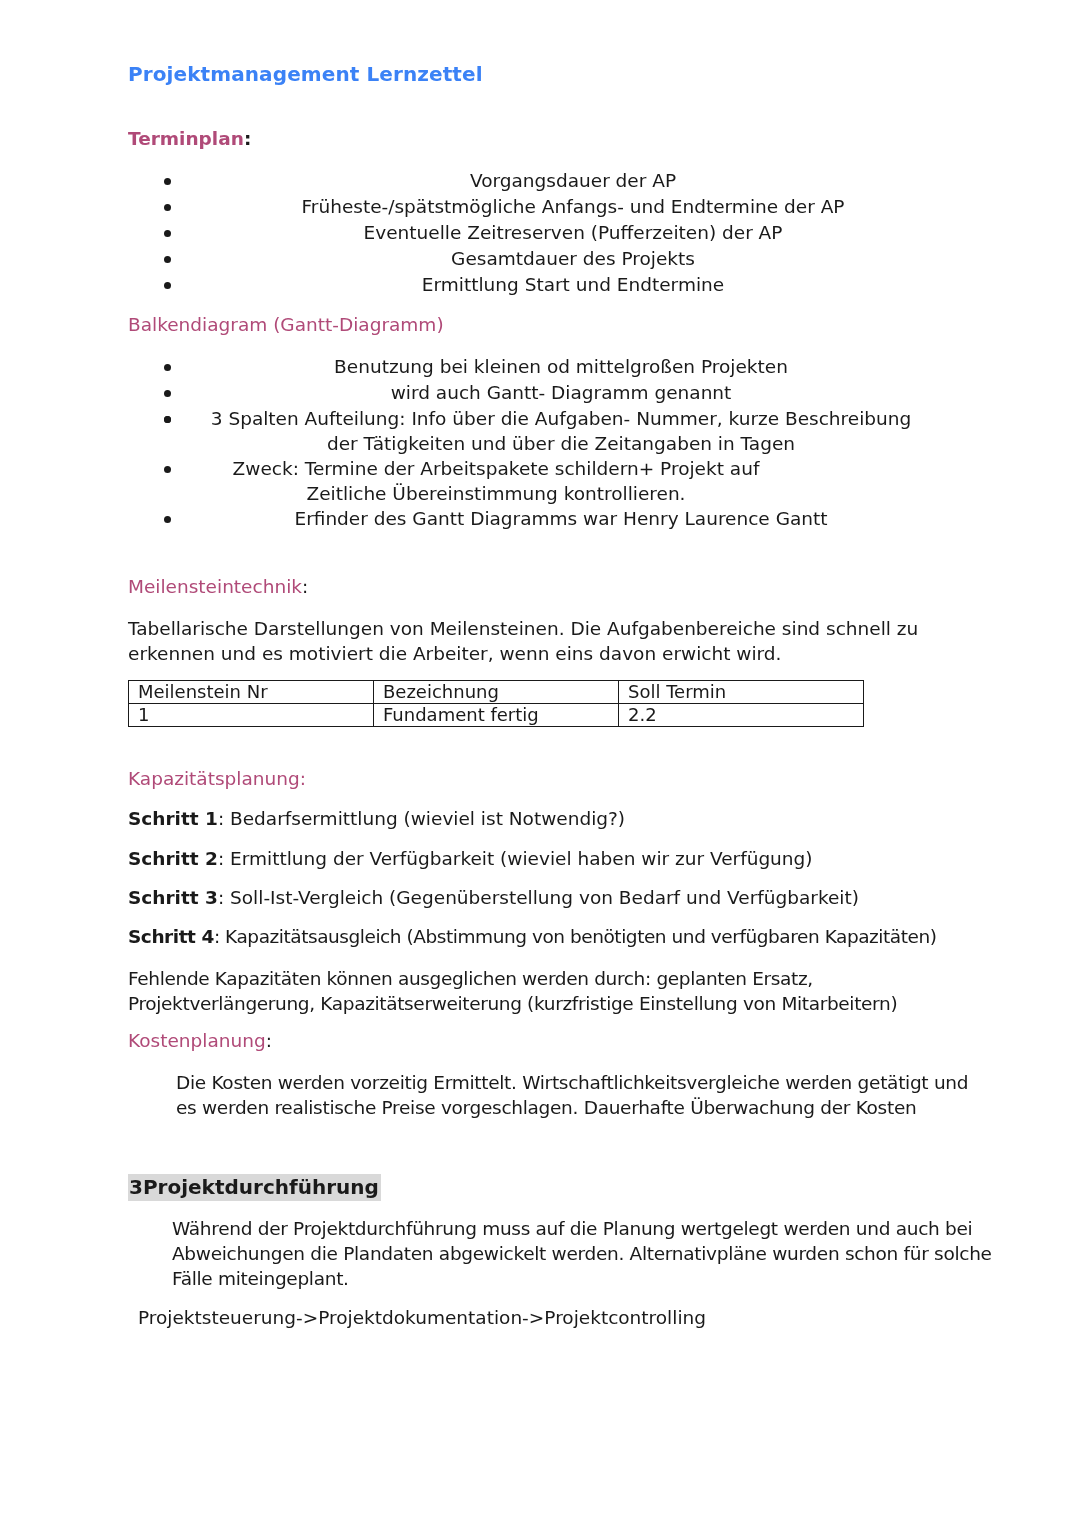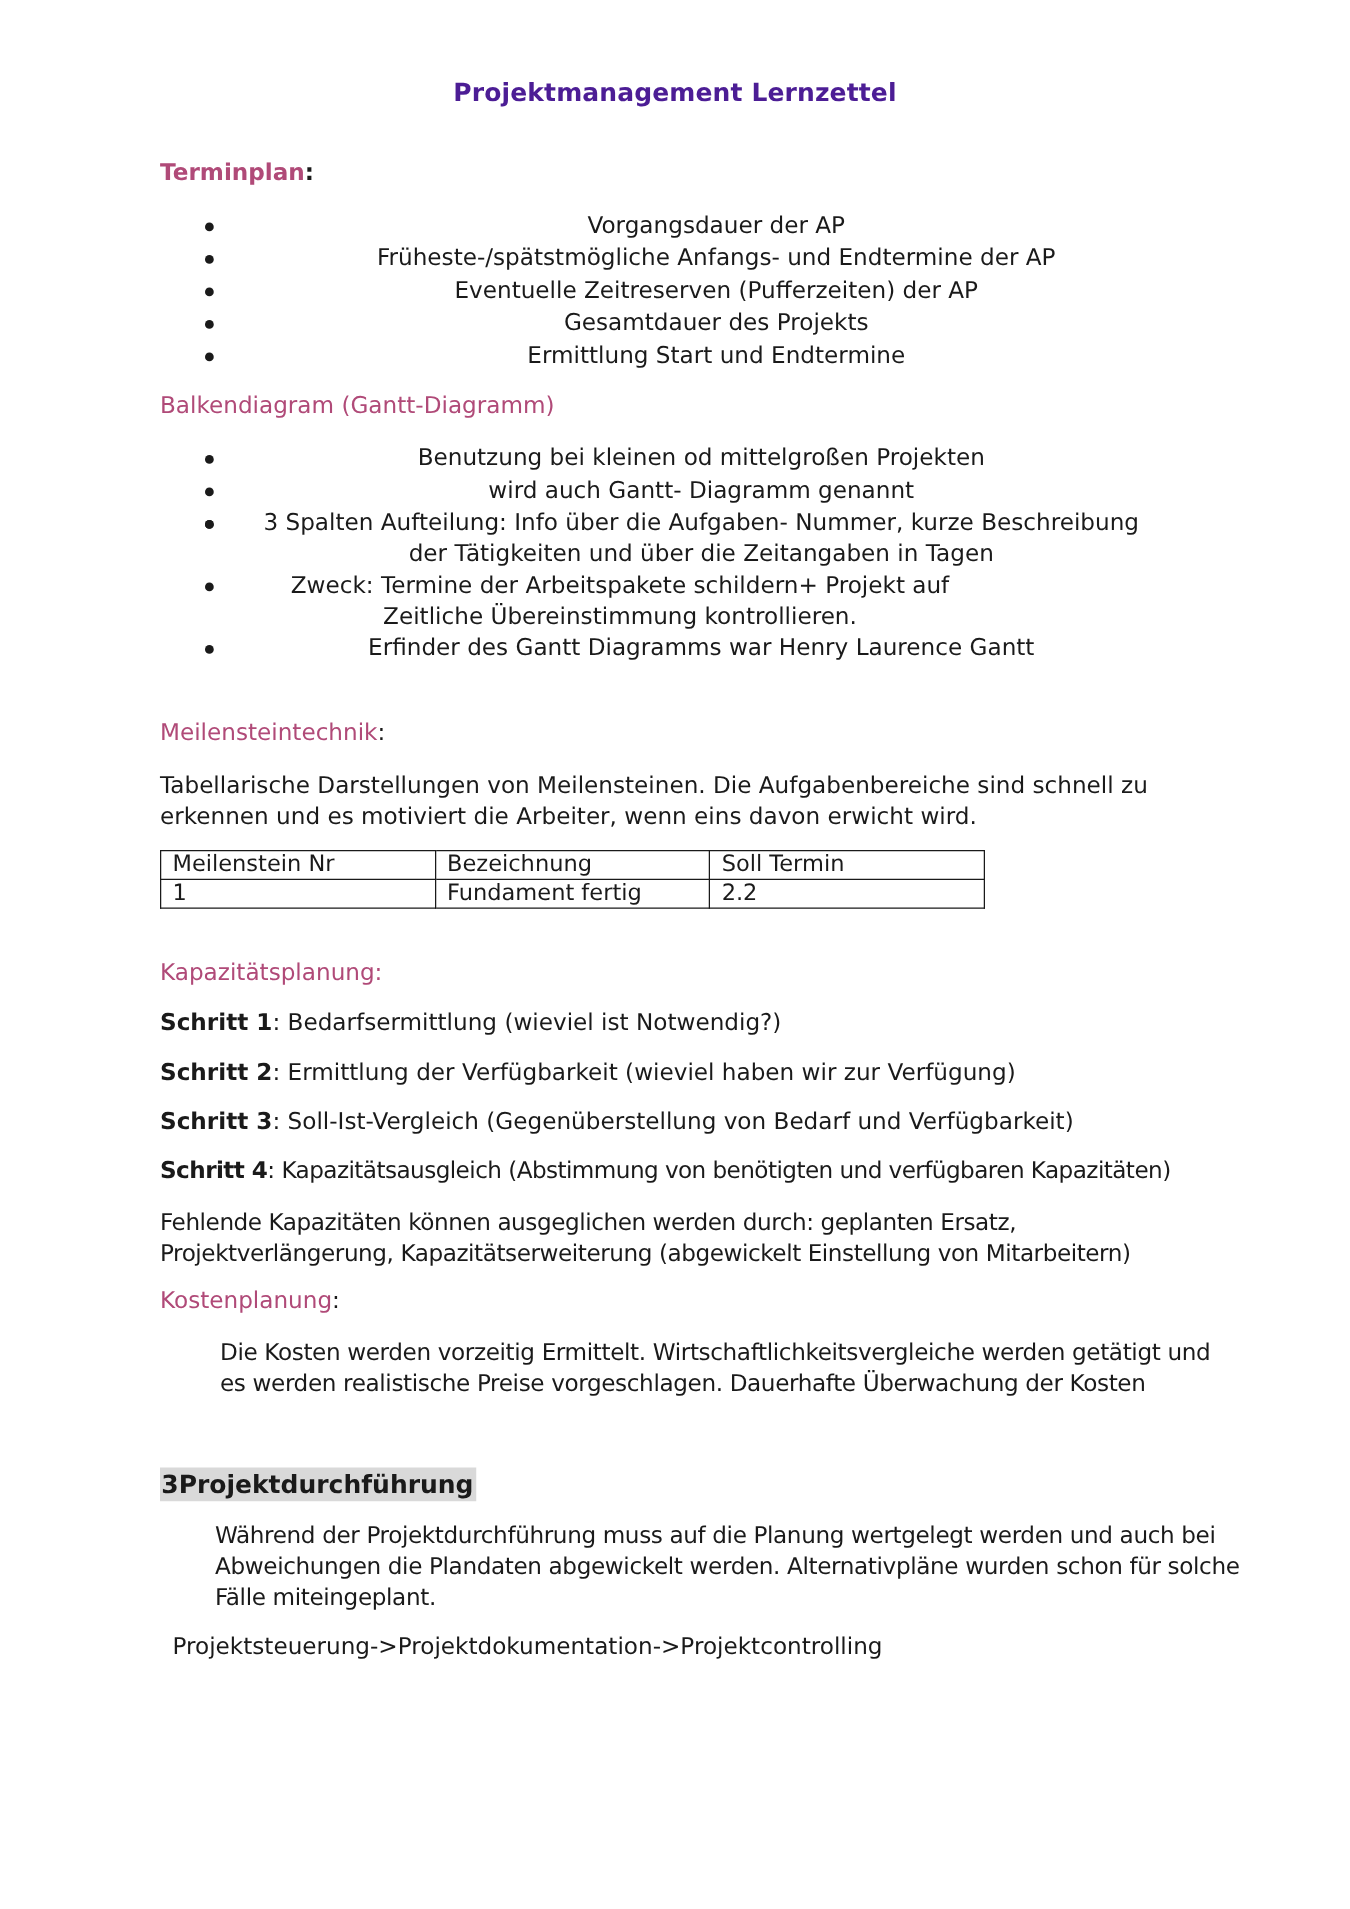--- a/index.html
+++ b/index.html
@@ -6,35 +6,35 @@
     body {
       width: 1080px;
       height: 1527px;
       position: relative;
       font-family: "DejaVu Sans", sans-serif;
       color: #1a1a1a;
       overflow: hidden;
     }
     .page { position: absolute; left: 128px; top: 0; width: 824px; }
     .title {
-      position: absolute; left: 0; top: 62px; width: 824px; text-align: center;
-      color: #4c1d95; font-weight: bold; font-size: 20px; letter-spacing: 0.1px;
+      position: absolute; left: 0; top: 62px; width: 824px; text-align: left;
+      color: #3b82f6; font-weight: bold; font-size: 20px; letter-spacing: 0.1px;
     }
     .heading { position: absolute; left: 0; color: #b04a78; font-size: 18.5px; }
     .heading .colon { color: #1a1a1a; }
     .bullets { position: absolute; left: 0; margin: 0; padding: 0; list-style: none; width: 824px; }
     .bullets li { position: relative; padding-left: 66px; font-size: 18.5px; line-height: 26px; text-align: center; }
     .bullets li .dot {
       position: absolute; left: 36px; top: 10px; width: 7px; height: 7px; border-radius: 50%; background: #1a1a1a;
     }
     .para { position: absolute; left: 0; width: 830px; font-size: 18.5px; line-height: 25px; }
     .step { position: absolute; left: 0; font-size: 18.5px; white-space: nowrap; }
     .step b { font-weight: bold; }
     table.milestones {
-      position: absolute; left: 0; top: 680px; width: 660px;
+      position: absolute; left: 0; top: 680px; width: 736px;
       border-collapse: collapse; font-size: 18px;
     }
     table.milestones td {
       border: 1.5px solid #1a1a1a; padding: 0 9px; height: 22px; line-height: 22px; width: 33.3%;
     }
     .section3 {
       position: absolute; left: 0; top: 1174px; background: #d9d9d9; font-weight: bold;
       font-size: 20px; padding: 1px 2px 2px 1px;
     }
   </style>
@@ -80,21 +80,21 @@
       <td>2.2</td>
     </tr>
   </tbody>
     </table>
 
   <div class="heading" style="top:768px;">Kapazitätsplanung:</div>
   <div class="step" style="top:808px;"><b>Schritt 1</b><span>: Bedarfsermittlung (wieviel ist Notwendig?)</span></div>
   <div class="step" style="top:848px;"><b>Schritt 2</b><span>: Ermittlung der Verfügbarkeit (wieviel haben wir zur Verfügung)</span></div>
   <div class="step" style="top:887px;"><b>Schritt 3</b><span>: Soll-Ist-Vergleich (Gegenüberstellung von Bedarf und Verfügbarkeit)</span></div>
   <div class="step" style="top:926px; letter-spacing:-0.45px;"><b>Schritt 4</b><span>: Kapazitätsausgleich (Abstimmung von benötigten und verfügbaren Kapazitäten)</span></div>
-  <div class="para" style="top:966px; width:800px; letter-spacing:-0.35px;">Fehlende Kapazitäten können ausgeglichen werden durch: geplanten Ersatz, Projektverlängerung, Kapazitätserweiterung (abgewickelt Einstellung von Mitarbeitern)</div>
+  <div class="para" style="top:966px; width:800px; letter-spacing:-0.35px;">Fehlende Kapazitäten können ausgeglichen werden durch: geplanten Ersatz, Projektverlängerung, Kapazitätserweiterung (kurzfristige Einstellung von Mitarbeitern)</div>
 
   <div class="heading" style="top:1030px;"><span>Kostenplanung</span><span class="colon">:</span></div>
   <div class="para" style="top:1070px; width:810px; letter-spacing:-0.3px;margin-left:48px;">Die Kosten werden vorzeitig Ermittelt. Wirtschaftlichkeitsvergleiche werden getätigt und es werden realistische Preise vorgeschlagen. Dauerhafte Überwachung der Kosten</div>
 
   <div class="section3">3Projektdurchführung</div>
   <div class="para" style="top:1216px; width:830px; letter-spacing:-0.3px;margin-left:44px;">Während der Projektdurchführung muss auf die Planung wertgelegt werden und auch bei Abweichungen die Plandaten abgewickelt werden. Alternativpläne wurden schon für solche Fälle miteingeplant.</div>
   <div class="para" style="top:1305px;margin-left:10px;">Projektsteuerung-&gt;Projektdokumentation-&gt;Projektcontrolling</div>
 
 </div>
 

